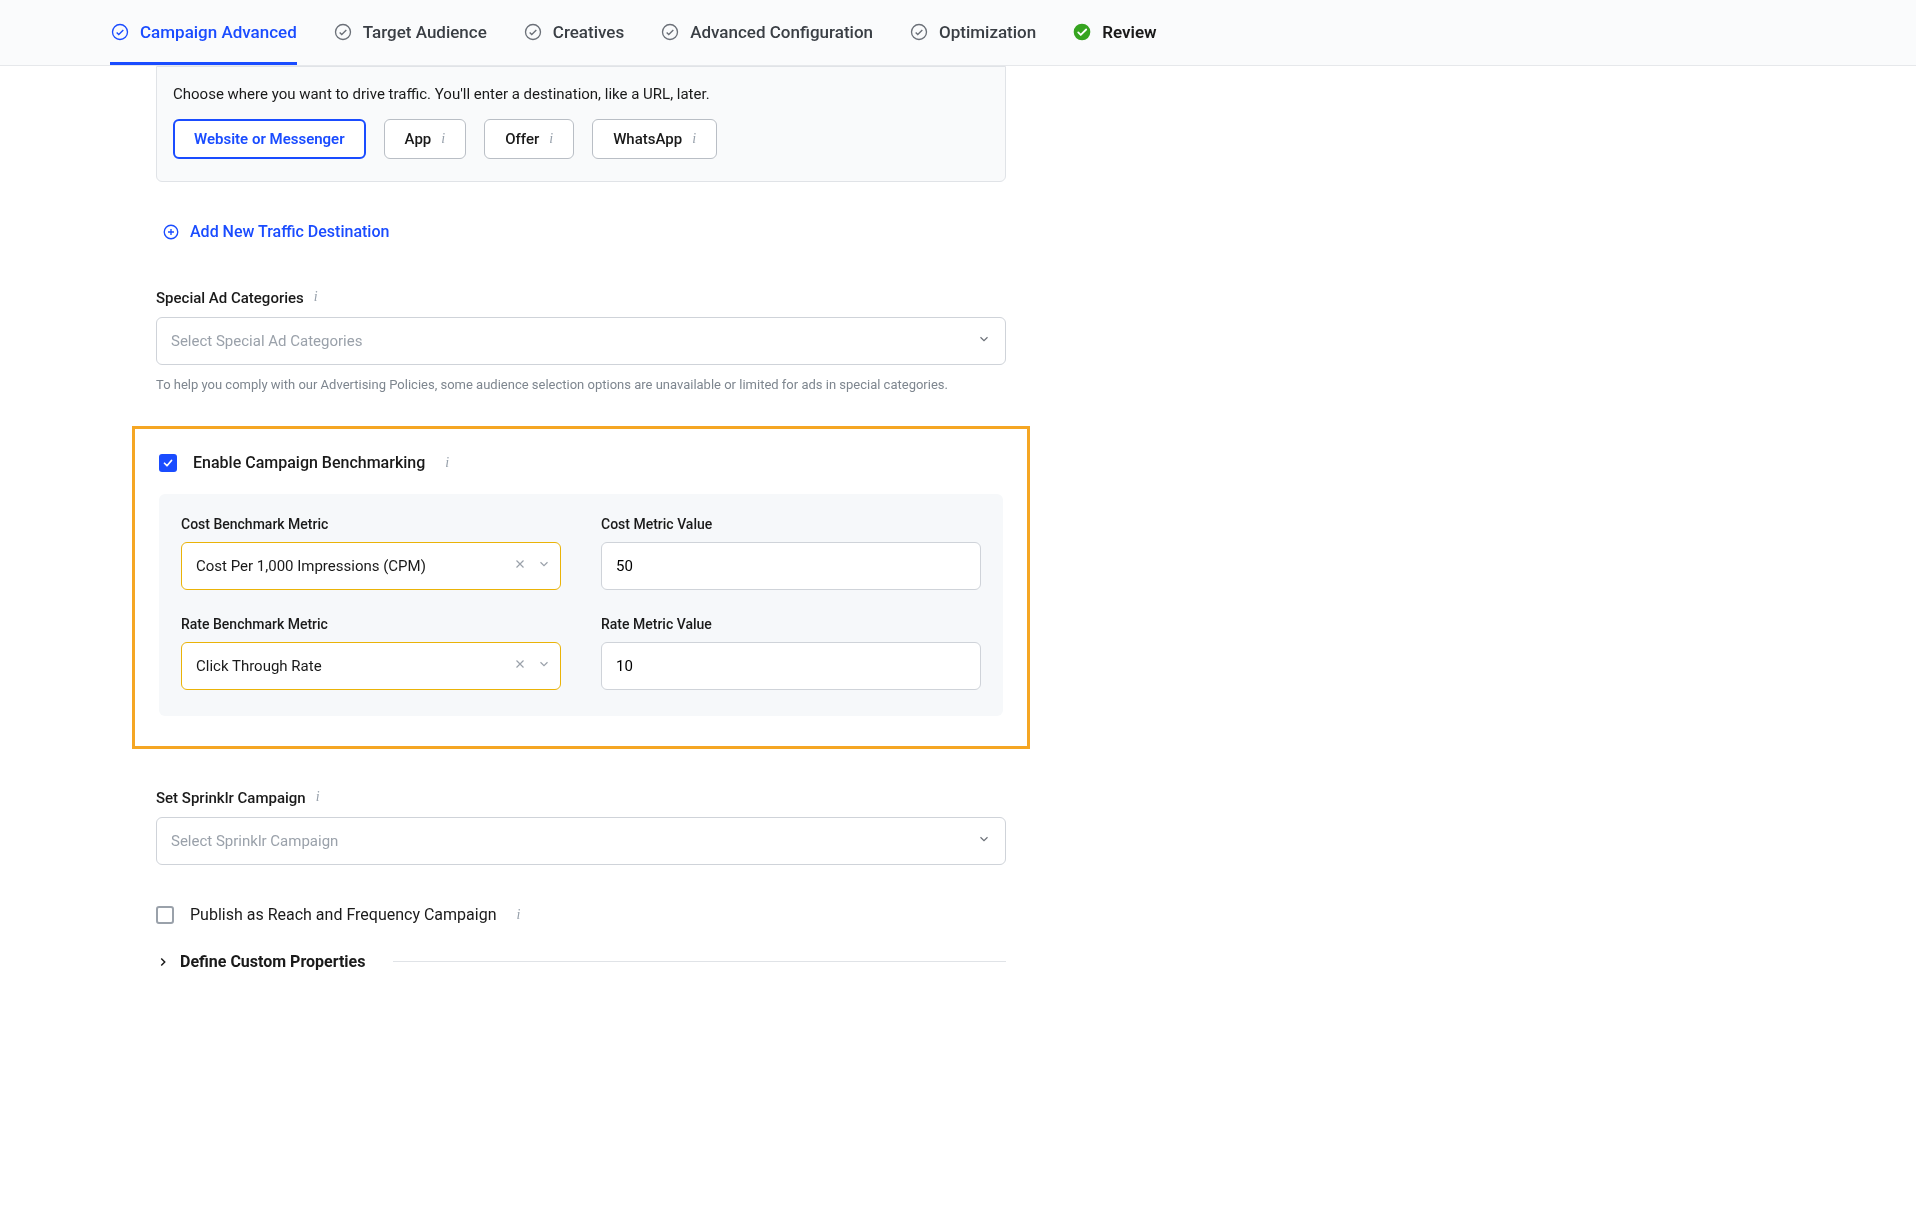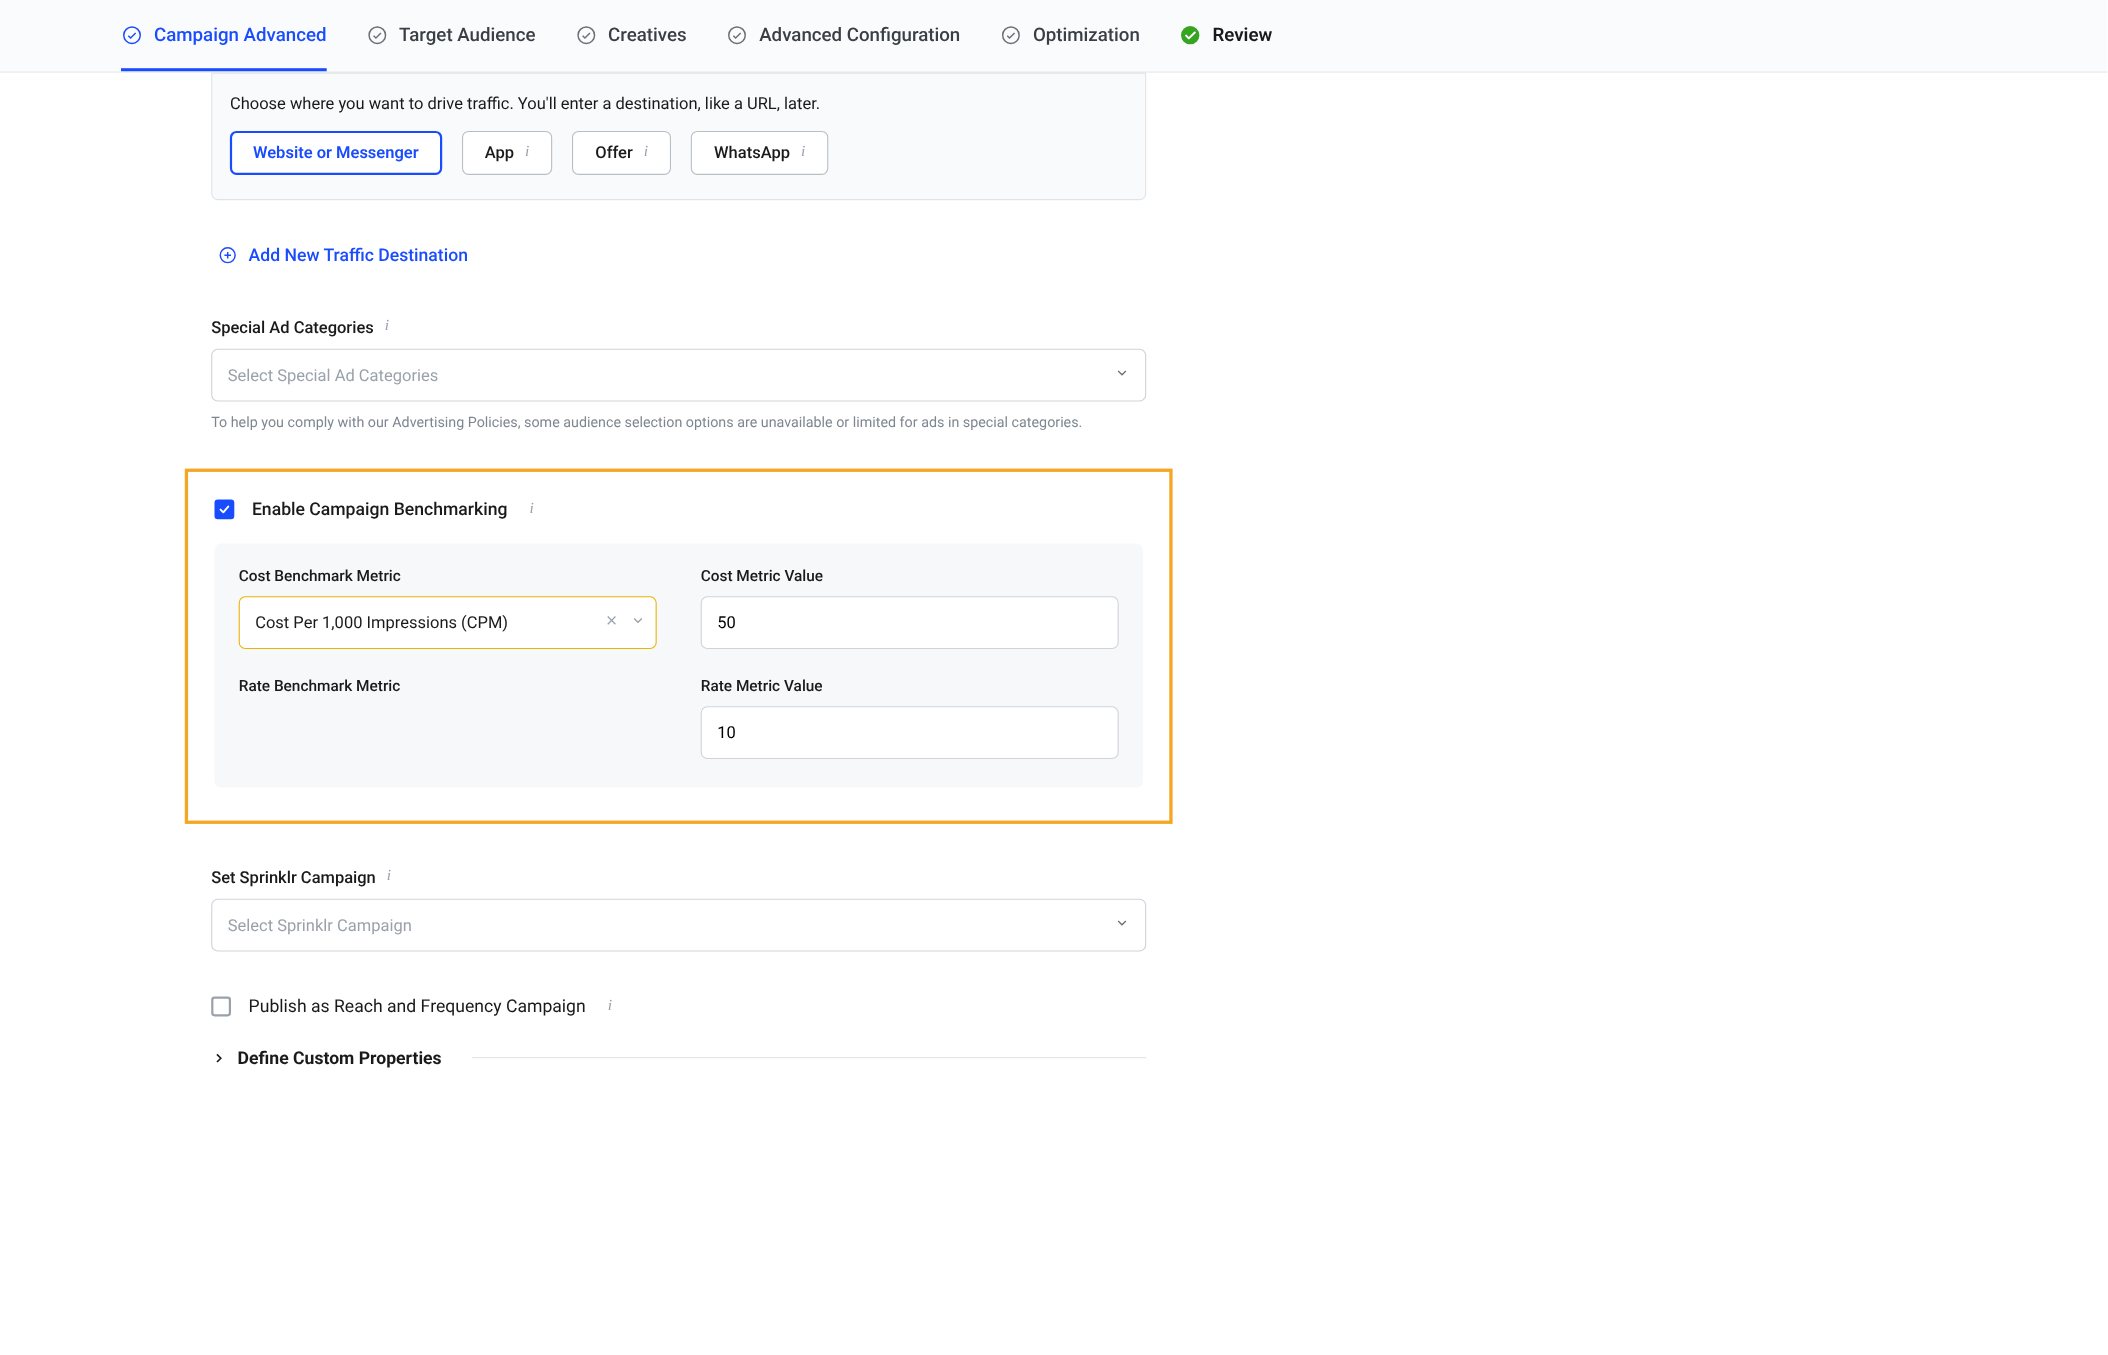--- a/index.html
+++ b/index.html
@@ -47,21 +47,21 @@
   .tab-icon svg { width:20px; height:20px; display:block; }
   .check-circle-outline { stroke:#6b7078; fill:none; stroke-width:1.6; }
   .tab.active .check-circle-outline { stroke:#1a4cff; }
   .check-circle-solid { fill:#36a420; }
   
   .content {
     padding: 0 80px 60px;
     max-width: 1380px;
   }
   .inner {
-    margin-left: 112px;
+    margin-left: 76px;
     width: 850px;
   }
   
   .card {
     background:#f9fafb;
     border:1px solid #e0e3e7;
     border-bottom-left-radius:6px;
     border-bottom-right-radius:6px;
     padding:18px 16px 22px;
     margin-bottom:40px;
@@ -348,20 +348,33 @@
 
           <div>
             <div class="mini-label">Cost Metric Value</div>
             <div class="text-input">
               <input value="50" style="">
             </div>
           </div>
 
           <div>
             <div class="mini-label">Rate Benchmark Metric</div>
+            <div class="combo-wrap">
+              <div class="combo">
+                <span class="select-value">Click Through Rate</span>
+              </div>
+              <div class="combo-icons">
+                <span><svg viewBox="0 0 24 24" stroke="#9aa1aa" stroke-width="2" fill="none">
+                      <path d="M6 6l12 12M18 6L6 18"></path>
+                    </svg></span>
+                <span><svg viewBox="0 0 24 24" stroke="#9aa1aa" stroke-width="2" fill="none">
+                      <path d="M6 9l6 6 6-6"></path>
+                    </svg></span>
+              </div>
+            </div>
           </div>
 
           <div>
             <div class="mini-label">Rate Metric Value</div>
             <div class="text-input">
               <input value="10" style="">
             </div>
           </div>
         </div>
       </div>

